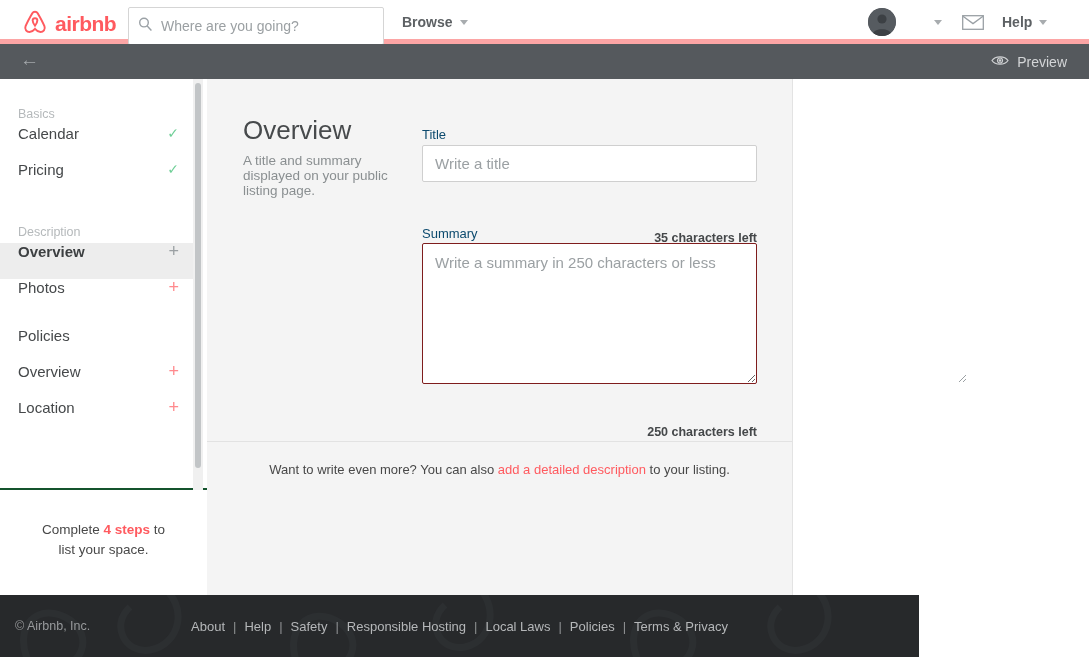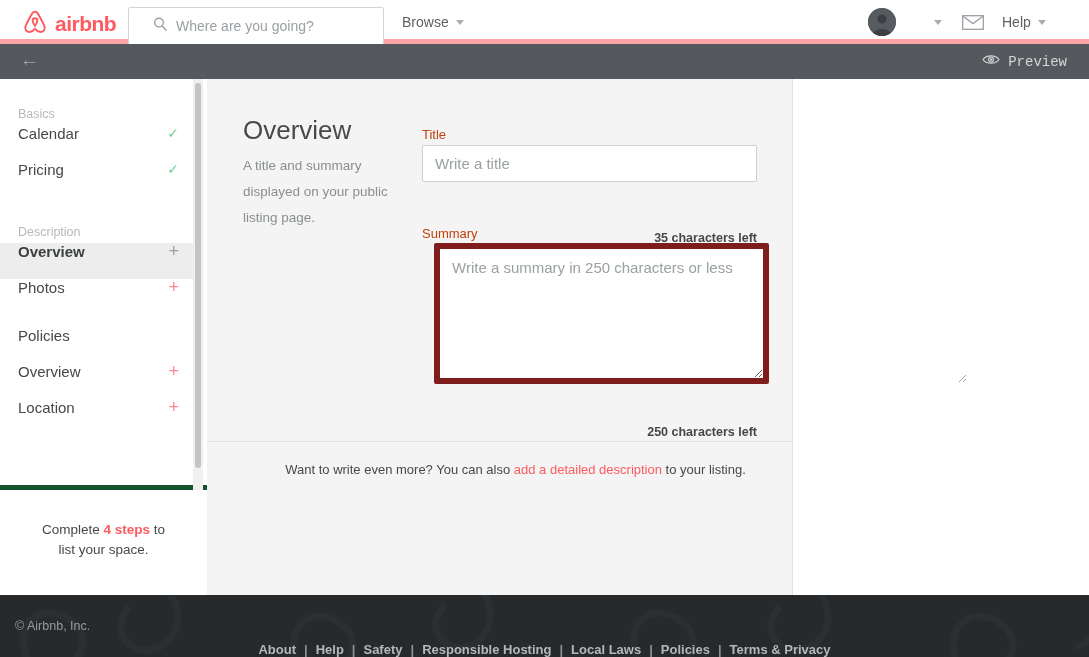--- a/index.html
+++ b/index.html
@@ -3,75 +3,75 @@
 <meta charset="utf-8">
 <style>
   * { margin:0; padding:0; box-sizing:border-box; }
   html,body { width:1089px; height:657px; overflow:hidden; }
   body { font-family:"Liberation Sans", sans-serif; background:#ffffff; position:relative; color:#484848; }
 
   
   .navbar { position:absolute; left:0; top:0; width:1089px; height:44px; background:#fff; border-bottom:5px solid #fca5a5; }
   .logo { position:absolute; left:22px; top:8px; display:flex; align-items:center; gap:7px; cursor:pointer; }
   .brand-word { color:#FF5A5F; font-size:21px; font-weight:bold; letter-spacing:-0.5px; }
-  .searchbox { position:absolute; left:128px; top:7px; width:256px; height:38px; border:1px solid #d5d5d5; border-radius:2px; background:#fff; display:flex; align-items:center; padding:0 24px; gap:8px; }
+  .searchbox { position:absolute; left:128px; top:7px; width:256px; height:38px; border:1px solid #d5d5d5; border-radius:2px; background:#fff; display:flex; align-items:center; padding:0 9px; gap:8px; }
   .searchbox input { border:none; outline:none; flex:1; font-size:14px; font-family:"Liberation Sans", sans-serif; color:#484848; background:transparent; }
   .searchbox input::placeholder { color:#9ba0a3; }
-  .nav-link { position:absolute; top:0; height:44px; display:flex; align-items:center; gap:7px; font-size:14px; color:#5d6164; cursor:pointer; }
+  .nav-link { position:absolute; top:0; height:44px; display:flex; align-items:center; gap:7px; font-size:14px; color:#5d6164; cursor:pointer;font-weight:bold; }
   .browse { left:402px; }
   .help { left:1002px; }
   .chev { width:0; height:0; border-left:4px solid transparent; border-right:4px solid transparent; border-top:5px solid #a8acaf; }
   .avatar { position:absolute; left:868px; top:8px; width:28px; height:28px; border-radius:50%; background:#565b60; overflow:hidden; cursor:pointer; }
   .avatar-chev { position:absolute; left:934px; top:20px; }
   .mail { position:absolute; left:962px; top:15px; cursor:pointer; }
 
   
   .subheader { position:absolute; left:0; top:44px; width:1089px; height:35px; background:#55595d; }
   .back { position:absolute; left:20px; top:5px; font-size:19px; color:#a4a8ab; cursor:pointer; }
-  .preview { position:absolute; right:22px; top:0; height:35px; display:flex; align-items:center; gap:8px; color:#d3d5d7; font-size:14px; cursor:pointer;font-family:Liberation Mono, monospace; }
-
-  
-  .sidebar { position:absolute; left:0; top:79px; width:207px; height:411px; background:#fff; border-bottom:5px solid #14532d; }
+  .preview { position:absolute; right:22px; top:0; height:35px; display:flex; align-items:center; gap:8px; color:#d3d5d7; font-size:14px; cursor:pointer; }
+
+  
+  .sidebar { position:absolute; left:0; top:79px; width:207px; height:411px; background:#fff; border-bottom:2px solid #14532d; }
   .side-heading { font-size:12.5px; color:#b5b9bb; margin:14px 0 2px; padding-left:18px; height:18px; line-height:18px; }
   .side-section { padding-top:12px; }
   .side-item { height:36px; display:flex; align-items:flex-start; justify-content:space-between; padding:0 14px 0 18px; width:193px; font-size:15px; color:#45484a; cursor:pointer; }
   .side-item.selected { background:#ededed; font-weight:bold; color:#3c3f41; }
   .side-ic { font-size:16px; line-height:16px; }
   .side-ic.check { color:#6fcf97; font-size:14px; }
   .side-ic.plus-gray { color:#9ba0a3; font-size:18px; font-weight:normal; }
   .side-ic.plus-red { color:#ff8a8e; font-size:18px; font-weight:normal; }
   .scroll-track { position:absolute; left:193px; top:79px; width:10px; height:411px; background:#f0f0f0; }
   .scroll-thumb { position:absolute; left:195px; top:83px; width:6px; height:385px; background:#c2c5c7; border-radius:3px; cursor:grab; }
   .side-note { position:absolute; left:0; top:520px; width:207px; text-align:center; font-size:13.5px; color:#484848; line-height:20px; }
   .steps-hl { color:#ff5a5f; font-weight:bold; }
 
   
   .panel { position:absolute; left:207px; top:79px; width:586px; height:516px; background:#f4f4f4; border-right:1px solid #e3e3e3; }
   .panel h1 { position:absolute; left:36px; top:36px; font-size:26px; font-weight:normal; color:#474a4c; }
-  .panel-desc { position:absolute; left:36px; top:74px; width:150px; font-size:13.5px; color:#8a8f91; line-height:26px; }
+  .panel-desc { position:absolute; left:36px; top:74px; width:150px; font-size:13.5px; color:#8a8f91; line-height:15px; }
   .form-col { position:absolute; left:215px; top:0; width:335px; }
-  .fld-label { position:absolute; left:0; font-size:13px; color:#c2410c; }
+  .fld-label { position:absolute; left:0; font-size:13px; color:#0c4a6e; }
   .lbl-title { top:48px; }
   .lbl-summary { top:147px; }
   .txt-input { position:absolute; left:0; top:66px; width:335px; height:37px; border:1px solid #cfcfcf; border-radius:2px; background:#fff; padding:0 12px; font-size:15px; color:#b91c1c; font-family:"Liberation Sans", sans-serif; outline:none; }
-  .txt-area { position:absolute; left:0; top:164px; width:335px; height:141px; border:6px solid #7f1d1d; border-radius:2px; background:#fff; padding:10px 12px; font-size:15px; color:#484848; font-family:"Liberation Sans", sans-serif; outline:none; resize:both;margin-left:12px; }
+  .txt-area { position:absolute; left:0; top:164px; width:335px; height:141px; border:1px solid #7f1d1d; border-radius:2px; background:#fff; padding:10px 12px; font-size:15px; color:#484848; font-family:"Liberation Sans", sans-serif; outline:none; resize:both; }
   .txt-input::placeholder, .txt-area::placeholder { color:#9ba0a3; }
   .counter { position:absolute; right:0; width:335px; text-align:right; font-size:12.5px; font-weight:bold; color:#45484a;margin-top:35px; }
   .cnt-title { top:117px; }
   .cnt-summary { top:311px; }
   .panel-divider { position:absolute; left:0; top:362px; width:100%; height:1px; background:#e2e2e2; }
-  .panel-note { position:absolute; left:16px; top:383px; width:100%; text-align:center; font-size:13px; color:#484848; }
+  .panel-note { position:absolute; left:0; top:383px; width:100%; text-align:center; font-size:13px; color:#484848; }
   .panel-note a { color:#ff5a5f; text-decoration:none; cursor:pointer; }
   .grip { position:absolute; left:536px; top:290px; pointer-events:none; }
 
   
-  .footer { position:absolute; left:0; top:595px; width:1089px; height:62px; background:#27292b; overflow:hidden; }
+  .footer { position:absolute; left:0; top:595px; width:919px; height:62px; background:#27292b; overflow:hidden; }
   .footer-pattern { position:absolute; left:0; top:0; opacity:0.55; }
   .copyright { position:absolute; left:15px; top:0; height:62px; display:flex; align-items:center; font-size:12.5px; color:#97999b; }
-  .flinks { position:absolute; left:0; top:0; width:100%; height:62px; display:flex; align-items:flex-end; justify-content:center; gap:8px; font-size:13px; color:#b5b7b9;font-weight:bold; }
+  .flinks { position:absolute; left:0; top:0; width:100%; height:62px; display:flex; align-items:center; justify-content:center; gap:8px; font-size:13px; color:#b5b7b9; }
   .flink { color:#b5b7b9; text-decoration:none; cursor:pointer; }
   .sep { color:#8e9092; }
 </style>
 </head>
 <body>
 
 <div class="navbar">
   <div class="logo">
     <span>
       <svg width="26" height="27" viewBox="0 0 32 32" fill="none" stroke="#FF5A5F" stroke-width="2.4">

